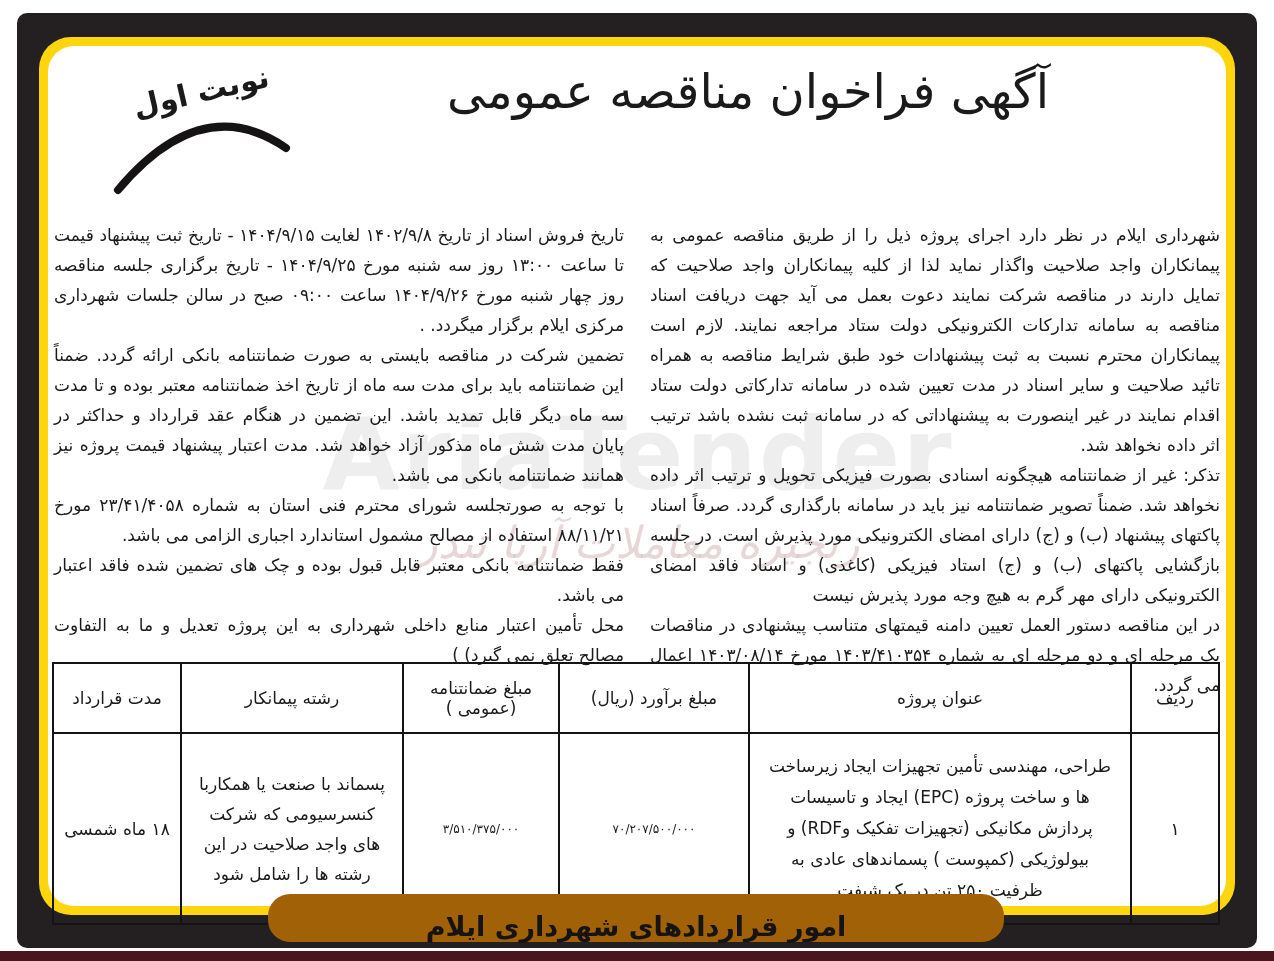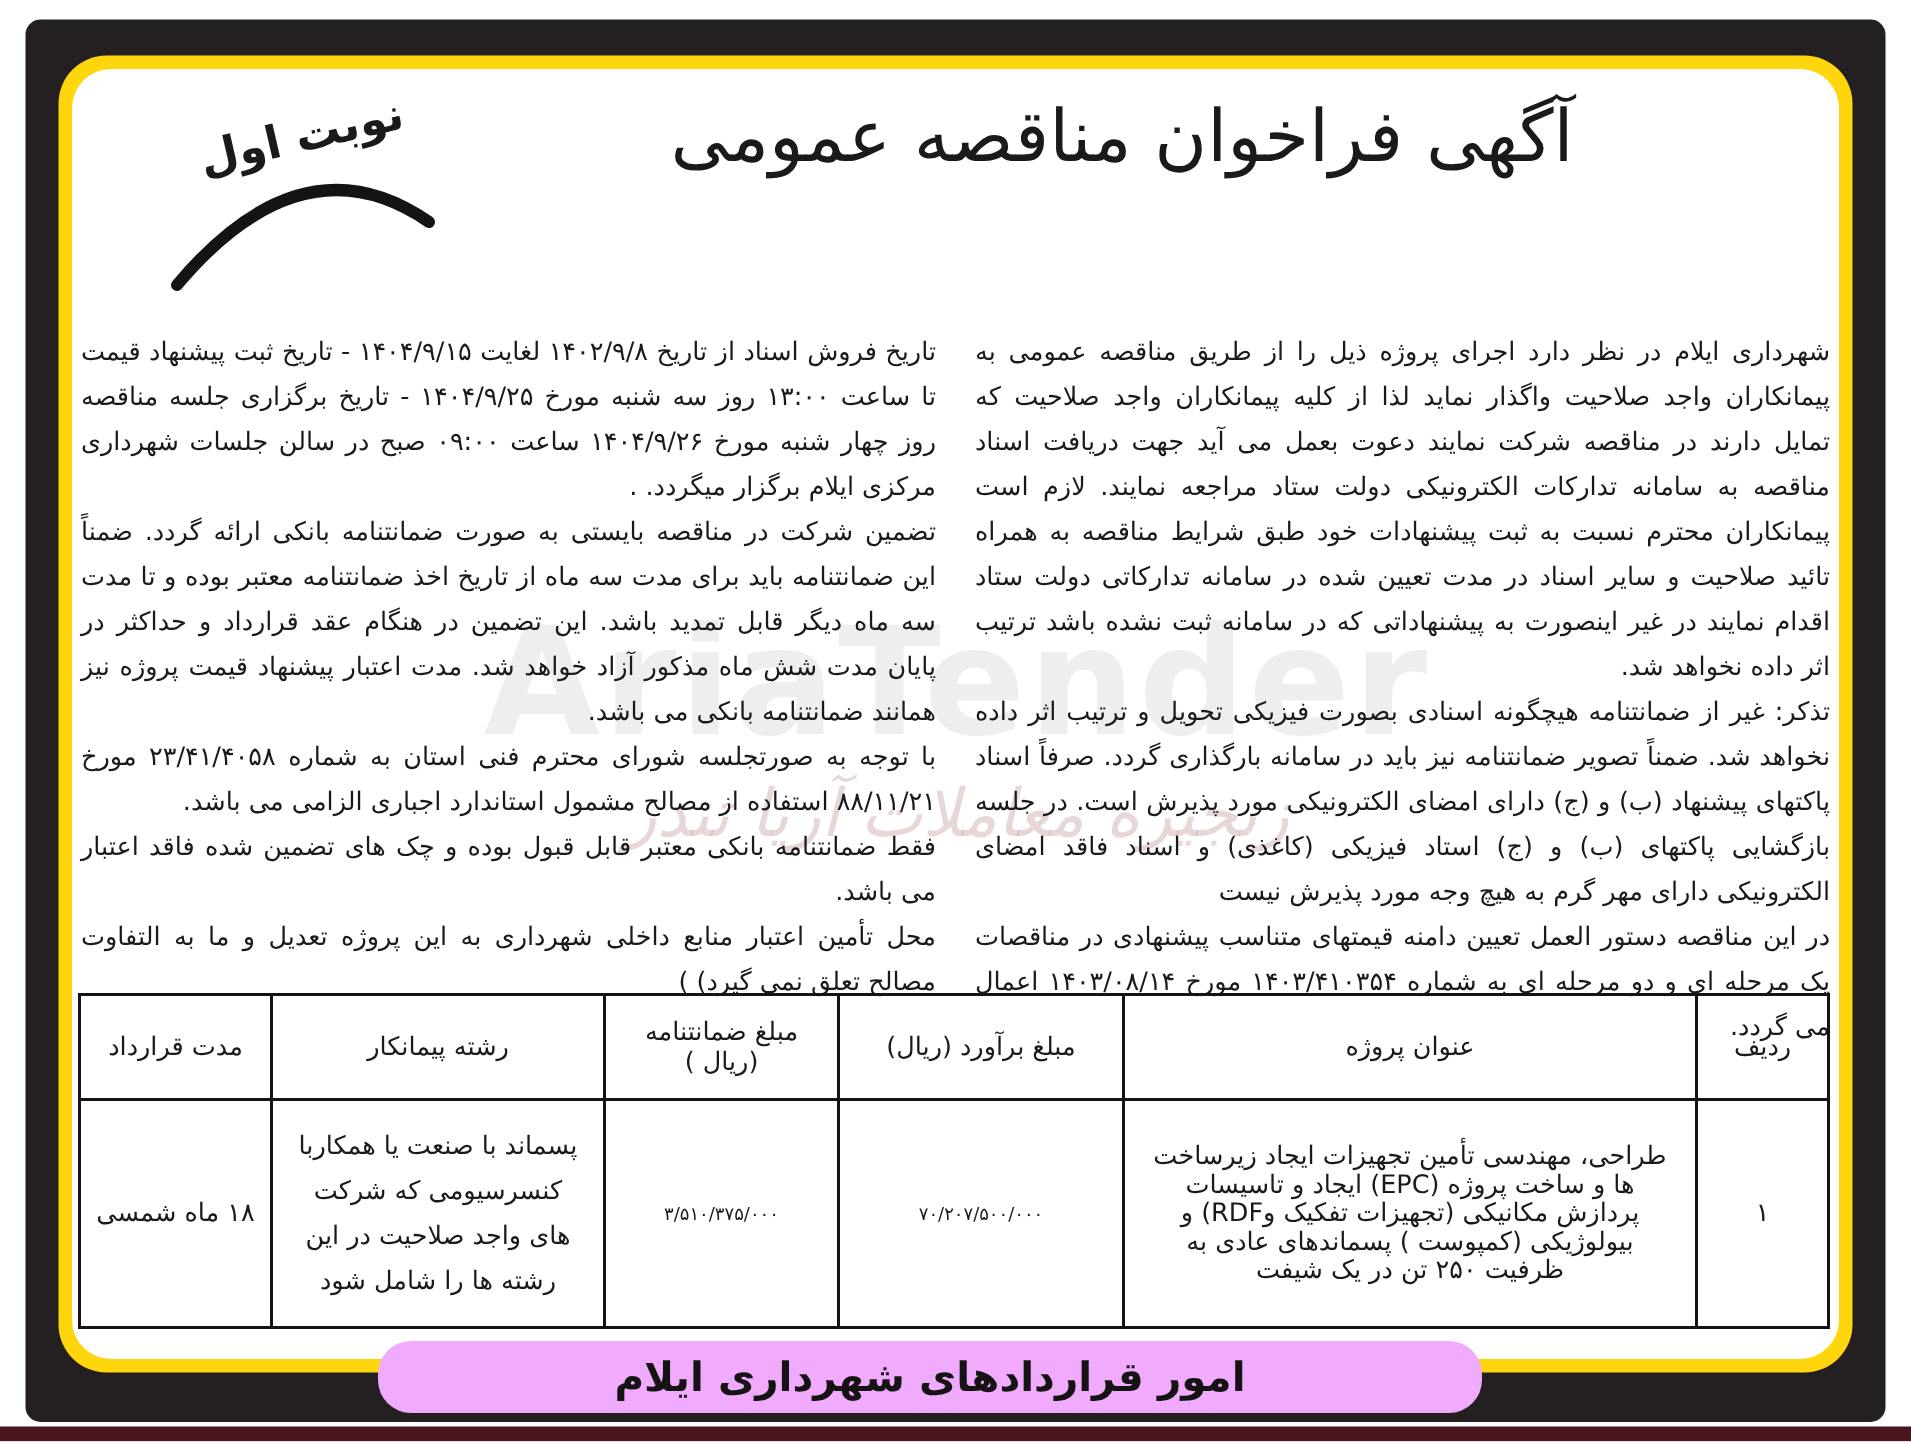--- a/index.html
+++ b/index.html
@@ -30,27 +30,27 @@
   .columns{position:absolute;left:6px;top:174px;width:1166px;display:flex;direction:rtl;gap:26px;z-index:1;}
   .col{width:570px;font-size:17px;line-height:30px;text-align:justify;}
   .col p{margin:0;}
 
   
   .tender-table-wrap{position:absolute;left:6px;top:616px;width:1166px;z-index:1;}
   table{border-collapse:collapse;width:100%;direction:rtl;table-layout:fixed;}
   th,td{border:2.5px solid #161314;text-align:center;vertical-align:middle;font-weight:normal;padding:3px 8px;font-size:17px;}
   thead tr{height:70px;}
   tbody tr{height:152px;}
-  td.project{line-height:19px;padding:17px 14px;}
+  td.project{line-height:31px;padding:17px 14px;}
   td.amount{font-size:12px;letter-spacing:1px;}
   td.contractor{line-height:30px;padding:4px 12px;text-align:center;}
   td.duration{line-height:34px;}
 
   
-  .footer-tab{position:absolute;left:252px;top:894px;width:736px;height:48px;background:#f0abfc;border-radius:22px;display:flex;align-items:center;justify-content:center;z-index:5;}
+  .footer-tab{position:absolute;left:268px;top:894px;width:736px;height:48px;background:#a16207;border-radius:22px;display:flex;align-items:flex-end;justify-content:center;z-index:5;}
   .footer-tab span{font-size:27px;font-weight:bold;color:#161314;}
 </style>
 </head>
 <body>
 
 <div class="page">
 
   <div class="frame-black"></div>
   <div class="frame-yellow"></div>
   <div class="frame-white"></div>
@@ -96,21 +96,21 @@
             <col style="width:190px">
           <col style="width:156px">
             <col style="width:222px">
             <col style="width:128px">
         </colgroup>
         <thead>
           <tr>
             <th>ردیف</th>
             <th>عنوان پروژه</th>
             <th>مبلغ برآورد (ریال)</th>
-            <th>مبلغ ضمانتنامه (ریال )</th>
+            <th>مبلغ ضمانتنامه (عمومی )</th>
             <th>رشته پیمانکار</th>
             <th>مدت  قرارداد</th>
           </tr>
         </thead>
         <tbody>
           <tr>
             <td>۱</td>
             <td class="project">طراحی، مهندسی تأمین تجهیزات ایجاد زیرساخت ها و ساخت پروژه (EPC) ایجاد و تاسیسات پردازش مکانیکی (تجهیزات تفکیک وRDF) و بیولوژیکی (کمپوست ) پسماندهای عادی به ظرفیت ۲۵۰ تن در یک  شیفت</td>
             <td class="amount">۷۰/۲۰۷/۵۰۰/۰۰۰</td>
             <td class="amount">۳/۵۱۰/۳۷۵/۰۰۰</td>

